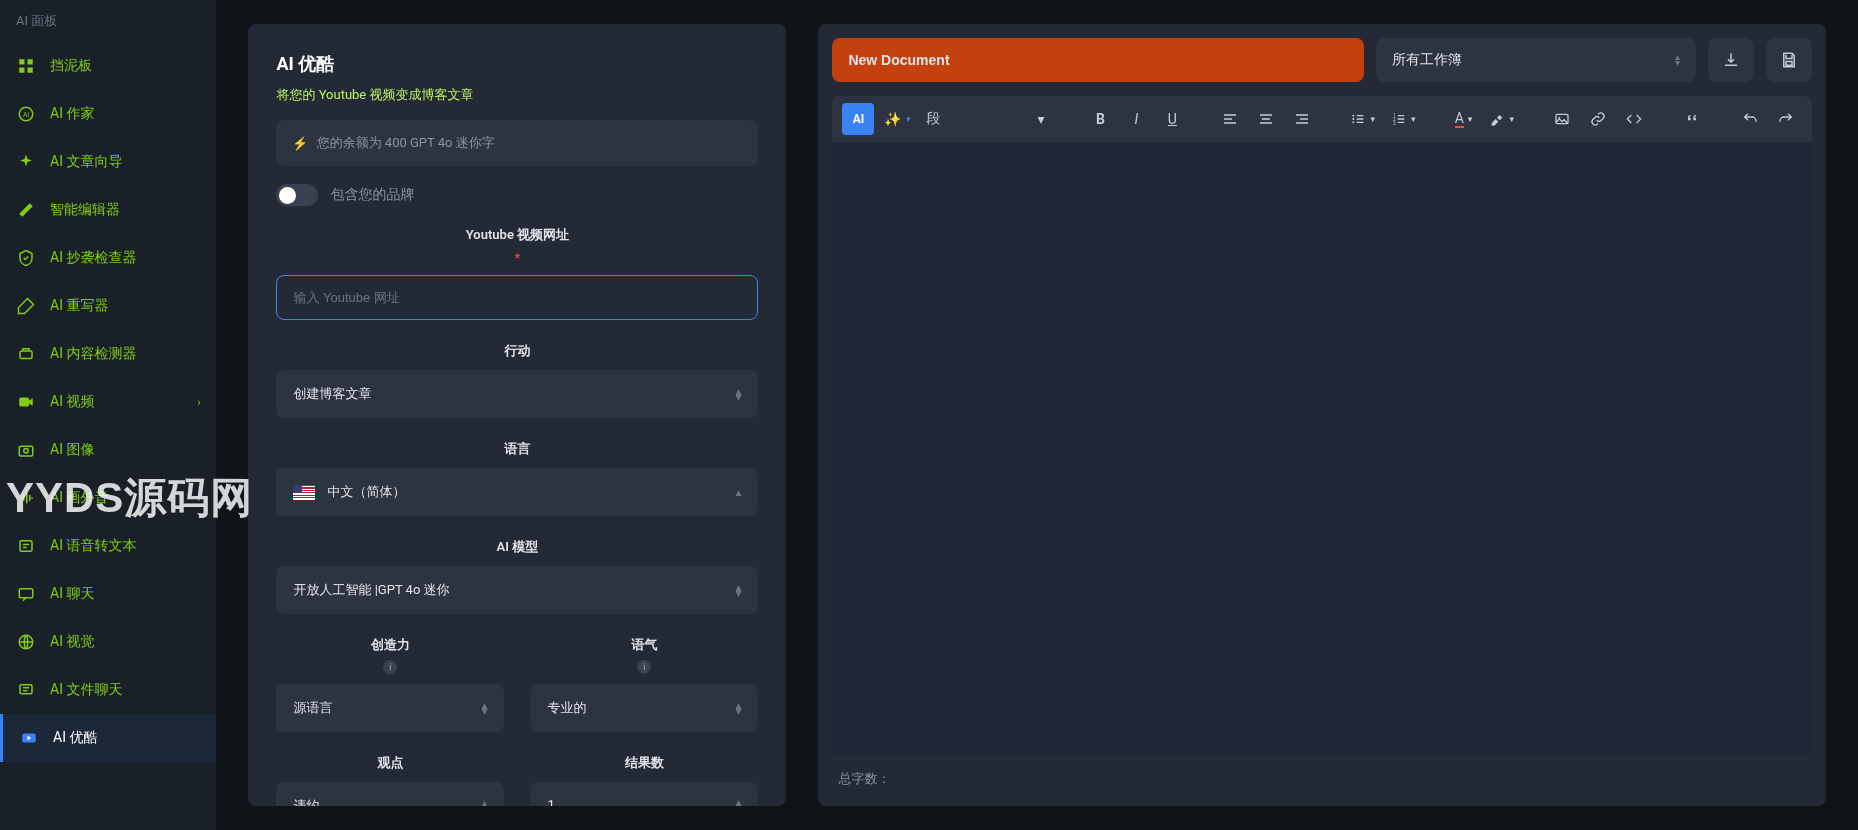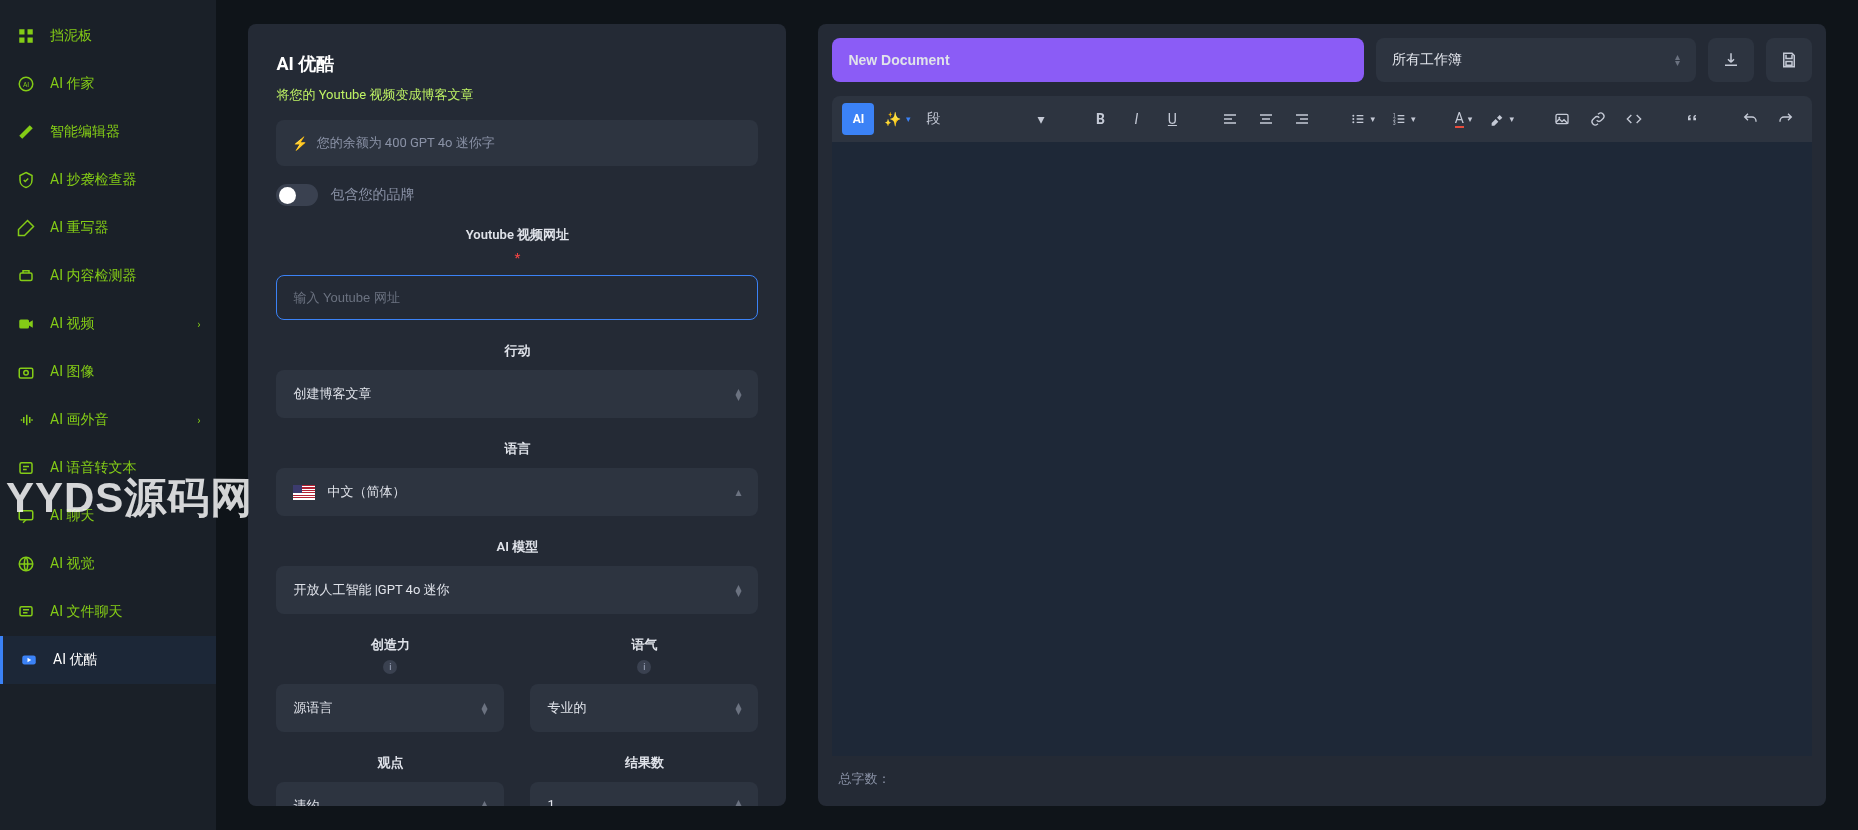--- a/index.html
+++ b/index.html
@@ -189,21 +189,21 @@
 .select .value { display:flex; align-items:center; }
 
 
 .editor-top {
   display: flex;
   gap: 12px;
   margin-bottom: 14px;
 }
 .doc-name {
   flex: 1;
-  background: #8b5cf6;
+  background: #c2410c;
   border: none;
   color: #e0e3ea;
   padding: 13px 16px;
   border-radius: 8px;
   font-size: 14px;
   font-weight: 600;
   outline: none;
 }
 .wb-select {
   width: 320px;
@@ -290,40 +290,49 @@
   color: rgba(255,255,255,0.82);
   font-family: "Microsoft YaHei", sans-serif;
   pointer-events: none;
   letter-spacing: 1px;
 }
 </style>
 </head>
 <body>
 
 <nav class="sidebar">
+  <div class="sidebar-header">AI 面板</div>
 
   <div class="sidebar-item">
     <span class="icon">
         <svg viewBox="0 0 24 24">
           <rect x="3" y="3" width="7" height="7"></rect>
           <rect x="14" y="3" width="7" height="7"></rect>
           <rect x="3" y="14" width="7" height="7"></rect>
           <rect x="14" y="14" width="7" height="7"></rect>
         </svg>
       </span>
     <span>挡泥板</span>
   </div>
   <div class="sidebar-item">
     <span class="icon">
         <svg viewBox="0 0 24 24">
           <circle cx="12" cy="12" r="9" fill="none" stroke="currentColor" stroke-width="2"></circle>
           <text x="12" y="16" text-anchor="middle" font-size="9" fill="currentColor">AI</text>
         </svg>
       </span>
     <span>AI 作家</span>
+  </div>
+  <div class="sidebar-item">
+    <span class="icon">
+        <svg viewBox="0 0 24 24">
+          <path d="M12 2l2 6 6 2-6 2-2 6-2-6-6-2 6-2z"></path>
+        </svg>
+      </span>
+    <span>AI 文章向导</span>
   </div>
   <div class="sidebar-item">
     <span class="icon">
         <svg viewBox="0 0 24 24">
           <path d="M3 17l4 4L21 7l-4-4L3 17z"></path>
         </svg>
       </span>
     <span>智能编辑器</span>
   </div>
   <div class="sidebar-item">

